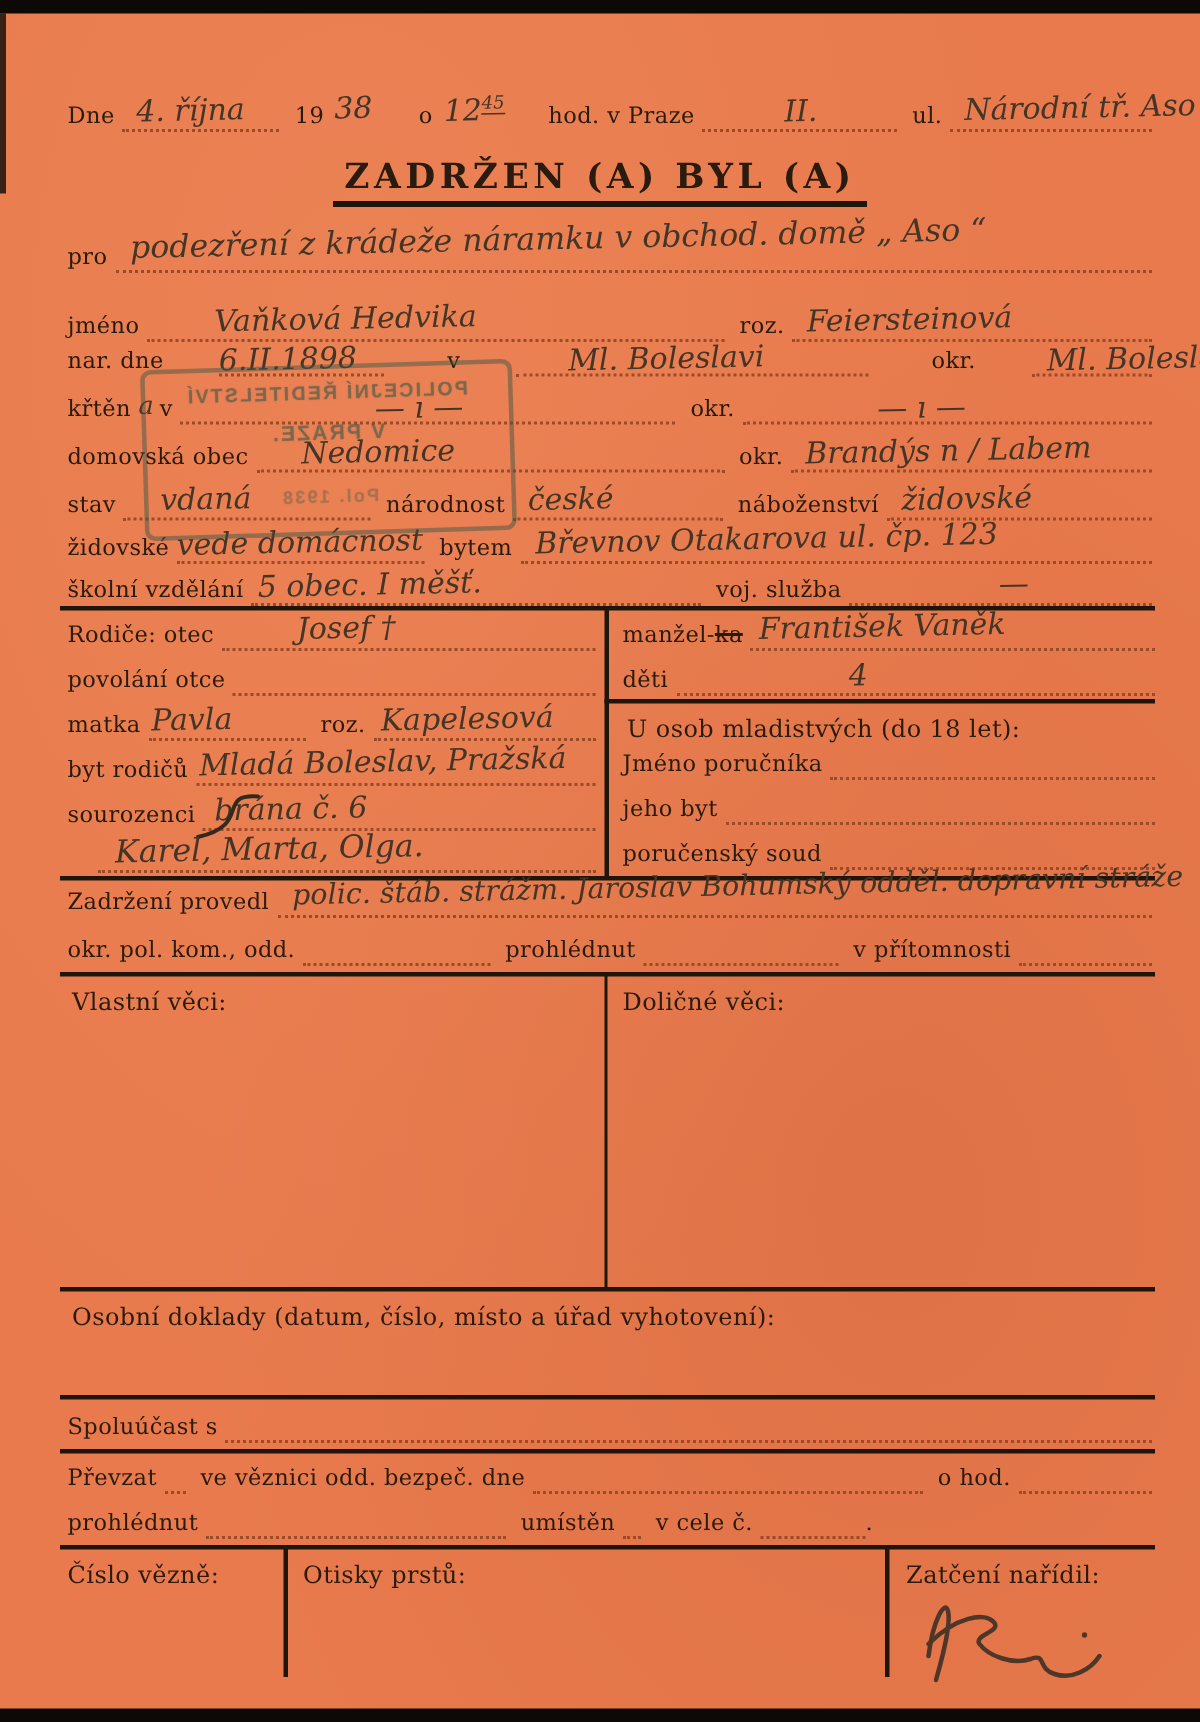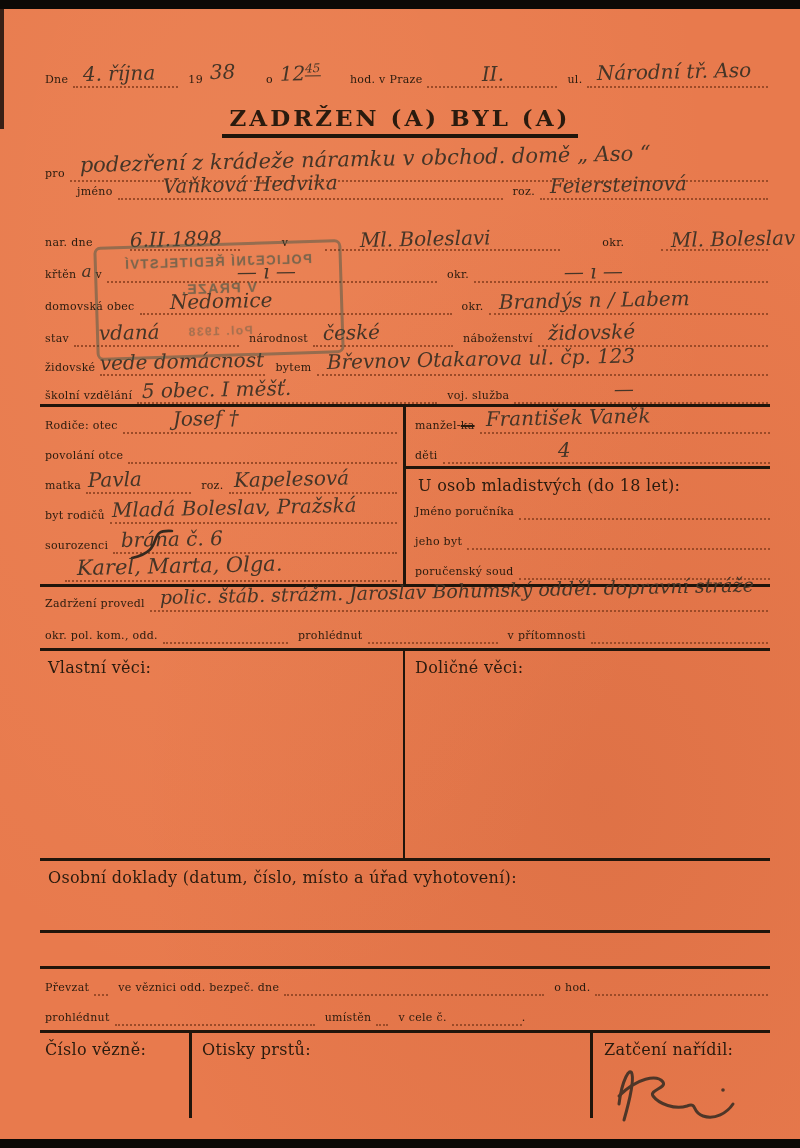--- a/index.html
+++ b/index.html
@@ -16,21 +16,21 @@
     background:
       radial-gradient(ellipse at 30% 20%, rgba(255,190,140,.12), transparent 60%),
       radial-gradient(ellipse at 75% 70%, rgba(140,40,10,.10), transparent 55%),
       var(--paper);
     font-family:"DejaVu Serif","Liberation Serif",serif;
     color:var(--print);
     overflow:hidden;
   }
   .edge{position:absolute;background:#0c0906;}
   .row{position:absolute;display:flex;align-items:flex-end;left:45px;right:32px;height:32px;}
-  .lbl{font-size:11px;line-height:1;padding:0 5px 3px 0;white-space:nowrap;letter-spacing:.3px;}
+  .lbl{font-size:15px;line-height:1;padding:0 5px 3px 0;white-space:nowrap;letter-spacing:.3px;}
   .lbl.after{padding-left:10px;}
   .fill{flex:1 1 auto;border-bottom:2px dotted var(--dots);position:relative;height:100%;}
   .fill.fx{flex:0 0 auto;}
   .hw{
     position:absolute;bottom:-1px;left:10px;
     font-family:"DejaVu Serif","Liberation Serif",serif;
     font-style:italic;color:var(--ink);
     font-size:20px;line-height:1;white-space:nowrap;
     transform:rotate(-1.2deg);transform-origin:left bottom;
   }
@@ -99,21 +99,21 @@
     <span>ZADRŽEN (A) BYL (A)</span>
   </div>
 
   <div class="row" style="top:150px;">
     <span class="lbl">pro</span>
     <span class="fill">
       <span class="hw" style="font-size:21px;bottom:4px;">podezření z krádeže náramku v obchod. domě „ Aso “</span>
     </span>
   </div>
 
-  <div class="row" style="top:168px;margin-left:32px;">
+  <div class="row" style="top:196px;">
     <span class="lbl">jméno</span>
     <span class="fill fx" style="width:385px;">
       <span class="hw" style="left:45px;bottom:2px;">Vaňková Hedvika</span>
     </span>
     <span class="lbl after">roz.</span>
     <span class="fill">
       <span class="hw" style="bottom:2px;">Feiersteinová</span>
     </span>
   </div>
 
@@ -290,20 +290,24 @@
 
   <div class="rule" style="top:648px;"></div>
   <div class="vline" style="left:403px;top:648px;height:210px;width:2px;"></div>
   <div class="heading" style="left:48px;top:658px;">Vlastní věci:</div>
   <div class="heading" style="left:415px;top:658px;">Doličné věci:</div>
   <div class="rule" style="top:858px;"></div>
 
   <div class="heading" style="left:48px;top:868px;">Osobní doklady (datum, číslo, místo a úřad vyhotovení):</div>
   <div class="rule" style="top:930px;"></div>
 
+  <div class="row" style="top:930px;">
+    <span class="lbl">Spoluúčast s</span>
+    <span class="fill"></span>
+  </div>
   <div class="rule" style="top:966px;"></div>
 
   <div class="row" style="top:964px;">
     <span class="lbl">Převzat</span>
     <span class="fill fx" style="width:14px;"></span>
     <span class="lbl after">ve věznici odd. bezpeč. dne</span>
     <span class="fill fx" style="width:260px;"></span>
     <span class="lbl after">o hod.</span>
     <span class="fill"></span>
   </div>

